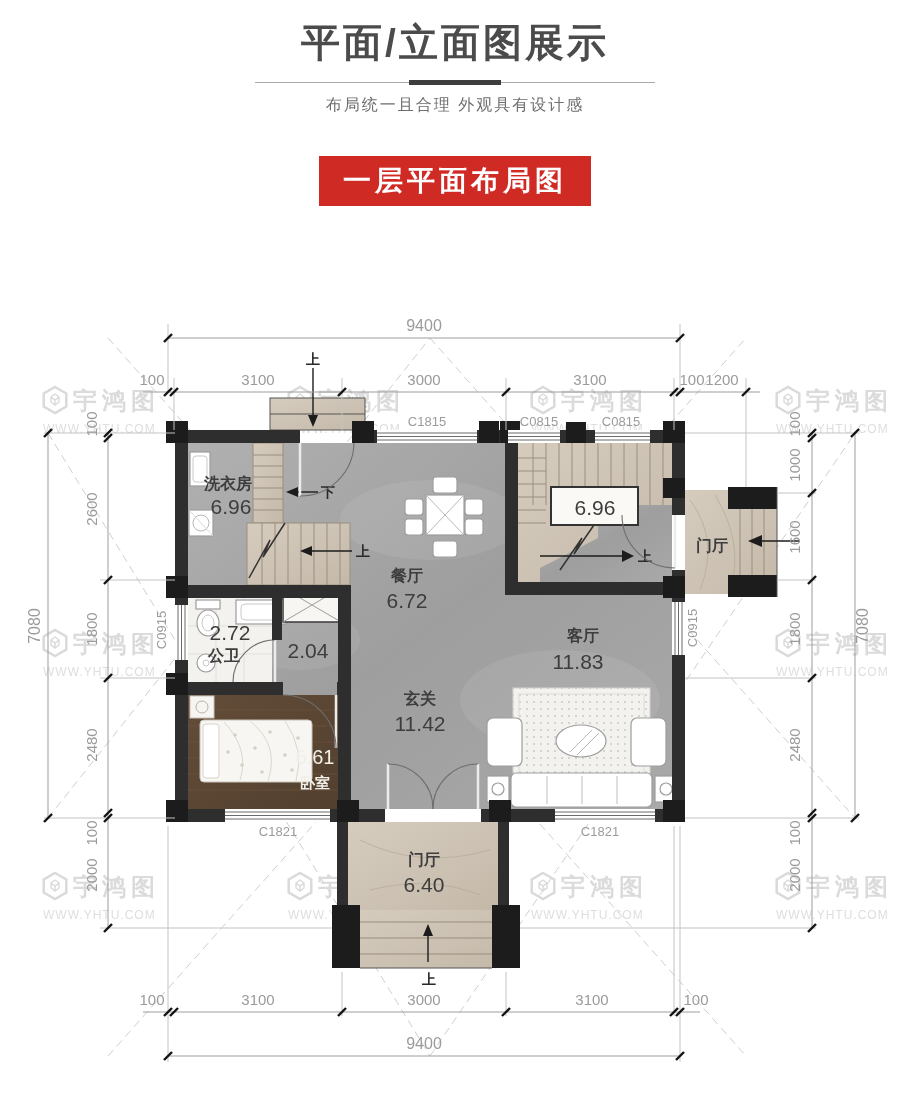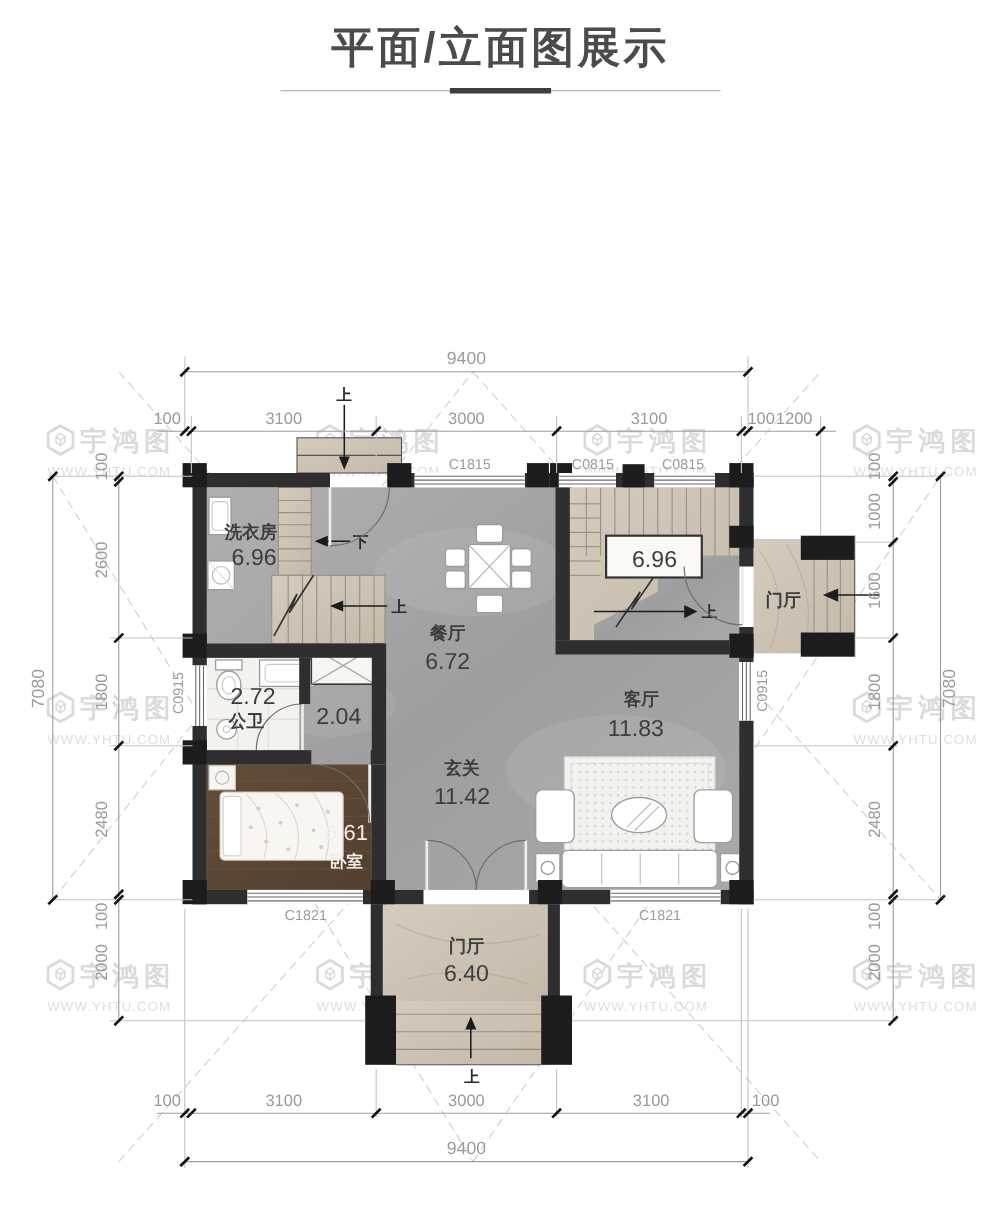--- a/index.html
+++ b/index.html
@@ -39,20 +39,22 @@
   .wm-url{fill:#dedede;font-size:12px;letter-spacing:1px;}
 </style>
 </head>
 <body>
 
 <div class="header">
   <h1 class="page-title">平面/立面图展示</h1>
   <div class="title-divider">
       <span class="accent"></span>
     </div>
+  <div class="subtitle">布局统一且合理 外观具有设计感</div>
+  <div><span class="banner">一层平面布局图</span></div>
 </div>
 
 <svg width="910" height="1100" viewBox="0 0 910 1100">
   <defs>
     <linearGradient id="grayfloor" x1="0" y1="0" x2="1" y2="1">
       <stop offset="0" stop-color="#b0b0b0"></stop>
         <stop offset="0.5" stop-color="#9e9e9e"></stop>
         <stop offset="1" stop-color="#a9a9a9"></stop>
     </linearGradient>
     <linearGradient id="beige" x1="0" y1="0" x2="1" y2="1">

